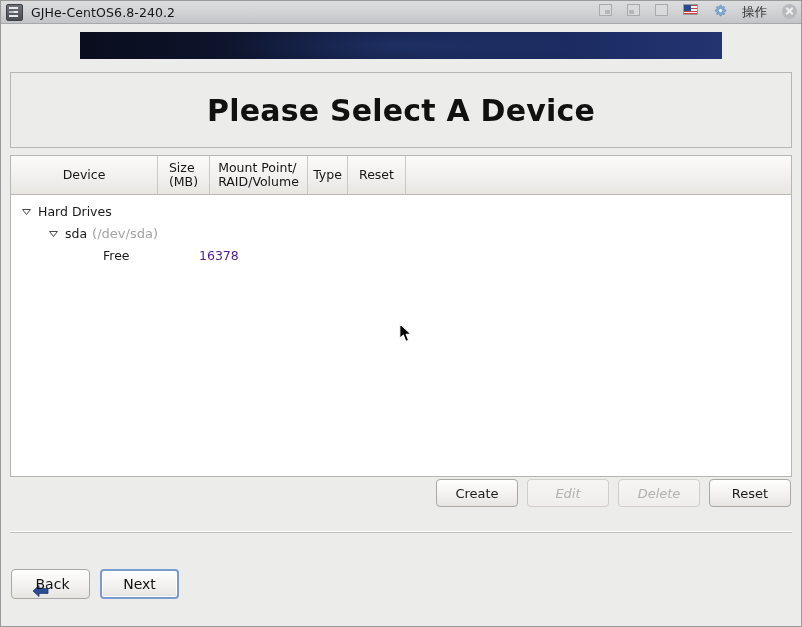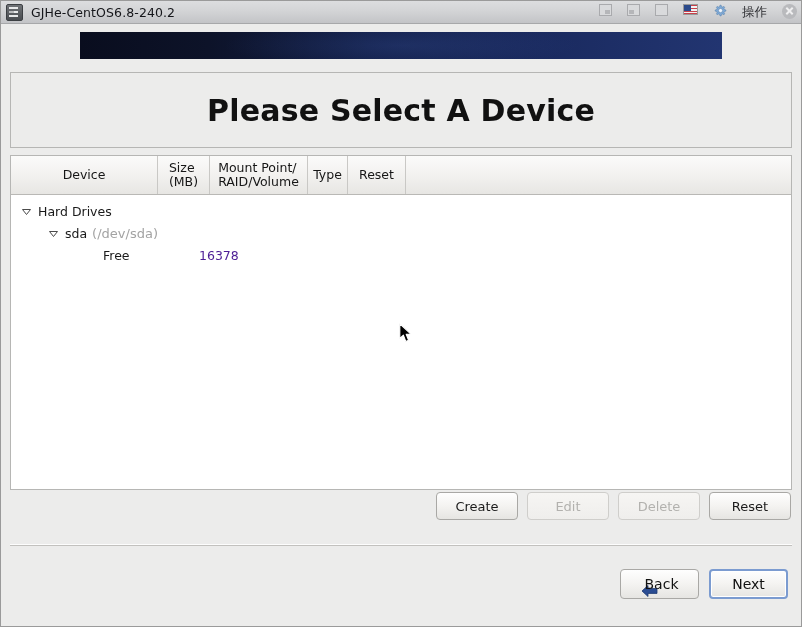--- a/index.html
+++ b/index.html
@@ -300,37 +300,37 @@
     box-sizing: border-box;
     cursor: default;
     display: inline-flex;
     align-items: center;
     justify-content: center;
   }
   .btn.disabled {
     color: #b2b1ae;
     background: linear-gradient(to bottom, #f6f5f3 0%, #efeeec 100%);
     border-color: #cfcecb;
+    font-style: italic;
   }
 
   
   #bottom-sep {
     flex: 0 0 1px;
     height: 1px;
     background: #c2c1be;
     margin: 8px 9px 0 9px;
     border-top: 1px solid #fdfdfd;
   }
   #nav-row {
     flex: 0 0 68px;
     position: relative;
     display: flex;
     align-items: center;
-    justify-content: flex-end;
-    padding: 4px 13px 8px 0;
+    padding: 17px 13px 8px 0;
   }
   .nav-btn {
     height: 30px;
     width: 79px;
     font-size: 14px;
     color: #111;
     background: linear-gradient(to bottom, #fefefe 0%, #f4f3f1 50%, #e6e5e2 100%);
     border: 1px solid #a9a8a5;
     border-radius: 4px;
     display: inline-flex;

